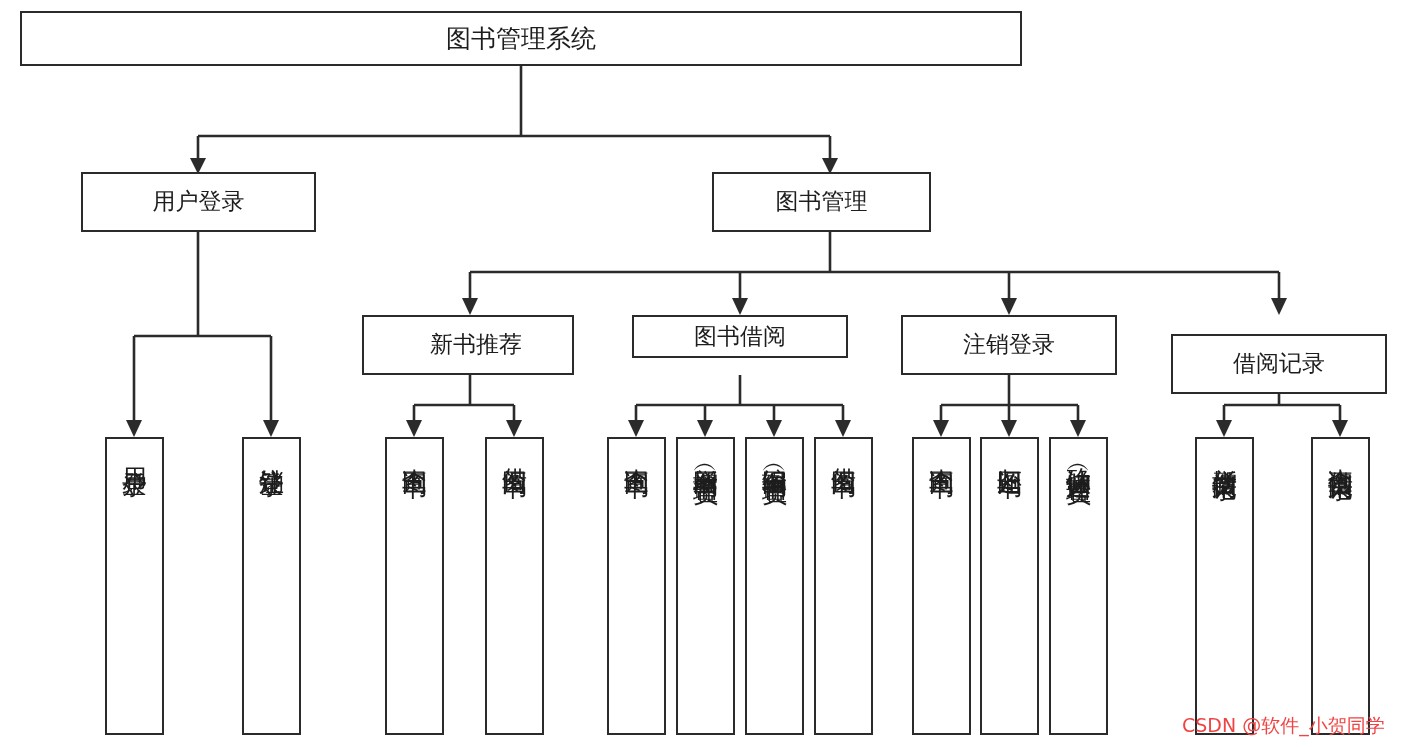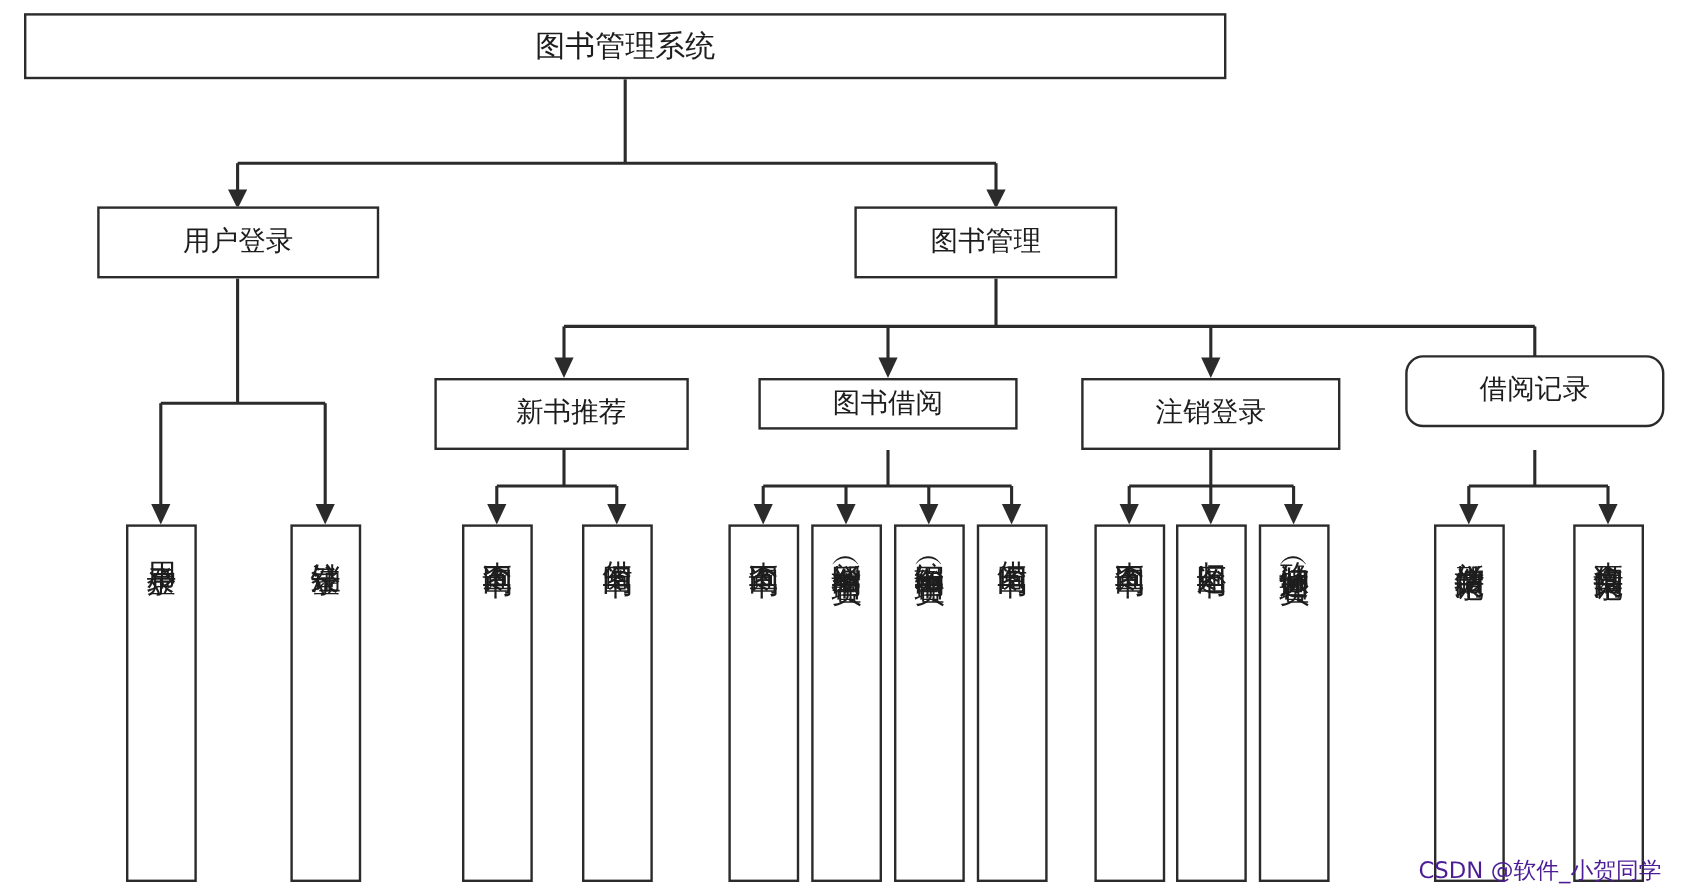--- a/index.html
+++ b/index.html
@@ -87,21 +87,21 @@
     white-space: nowrap;
   }
 
   
   #watermark {
     position: absolute;
     z-index: 3;
     left: 1182px;
     top: 713px;
     font-size: 19px;
-    color: #4c1d95;
+    color: #ef4444;
     white-space: nowrap;
     font-family: "DejaVu Sans", "Liberation Sans", sans-serif;
   }
 </style>
 </head>
 <body>
 
 <div id="diagram-root">
 
   <svg id="connectors" viewBox="0 0 1405 747" width="1405" height="747">
@@ -186,21 +186,21 @@
   </div>
 
   <div class="node branch" style="left:632px; top:315px; width:216px; height:43px;">
     <span class="node-label">图书借阅</span>
   </div>
 
   <div class="node branch" style="left:901px; top:315px; width:216px; height:60px;">
     <span class="node-label">注销登录</span>
   </div>
 
-  <div class="node branch" style="left:1171px; top:296px; width:216px; height:60px;border-radius:15px;">
+  <div class="node branch" style="left:1171px; top:334px; width:216px; height:60px;">
     <span class="node-label">借阅记录</span>
   </div>
 
   <div class="node leaf" style="left:105px; top:437px; width:59px; height:298px;">
     <span class="node-label">用户登录</span>
   </div>
 
   <div class="node leaf" style="left:242px; top:437px; width:59px; height:298px;">
     <span class="node-label">注销登录</span>
   </div>

